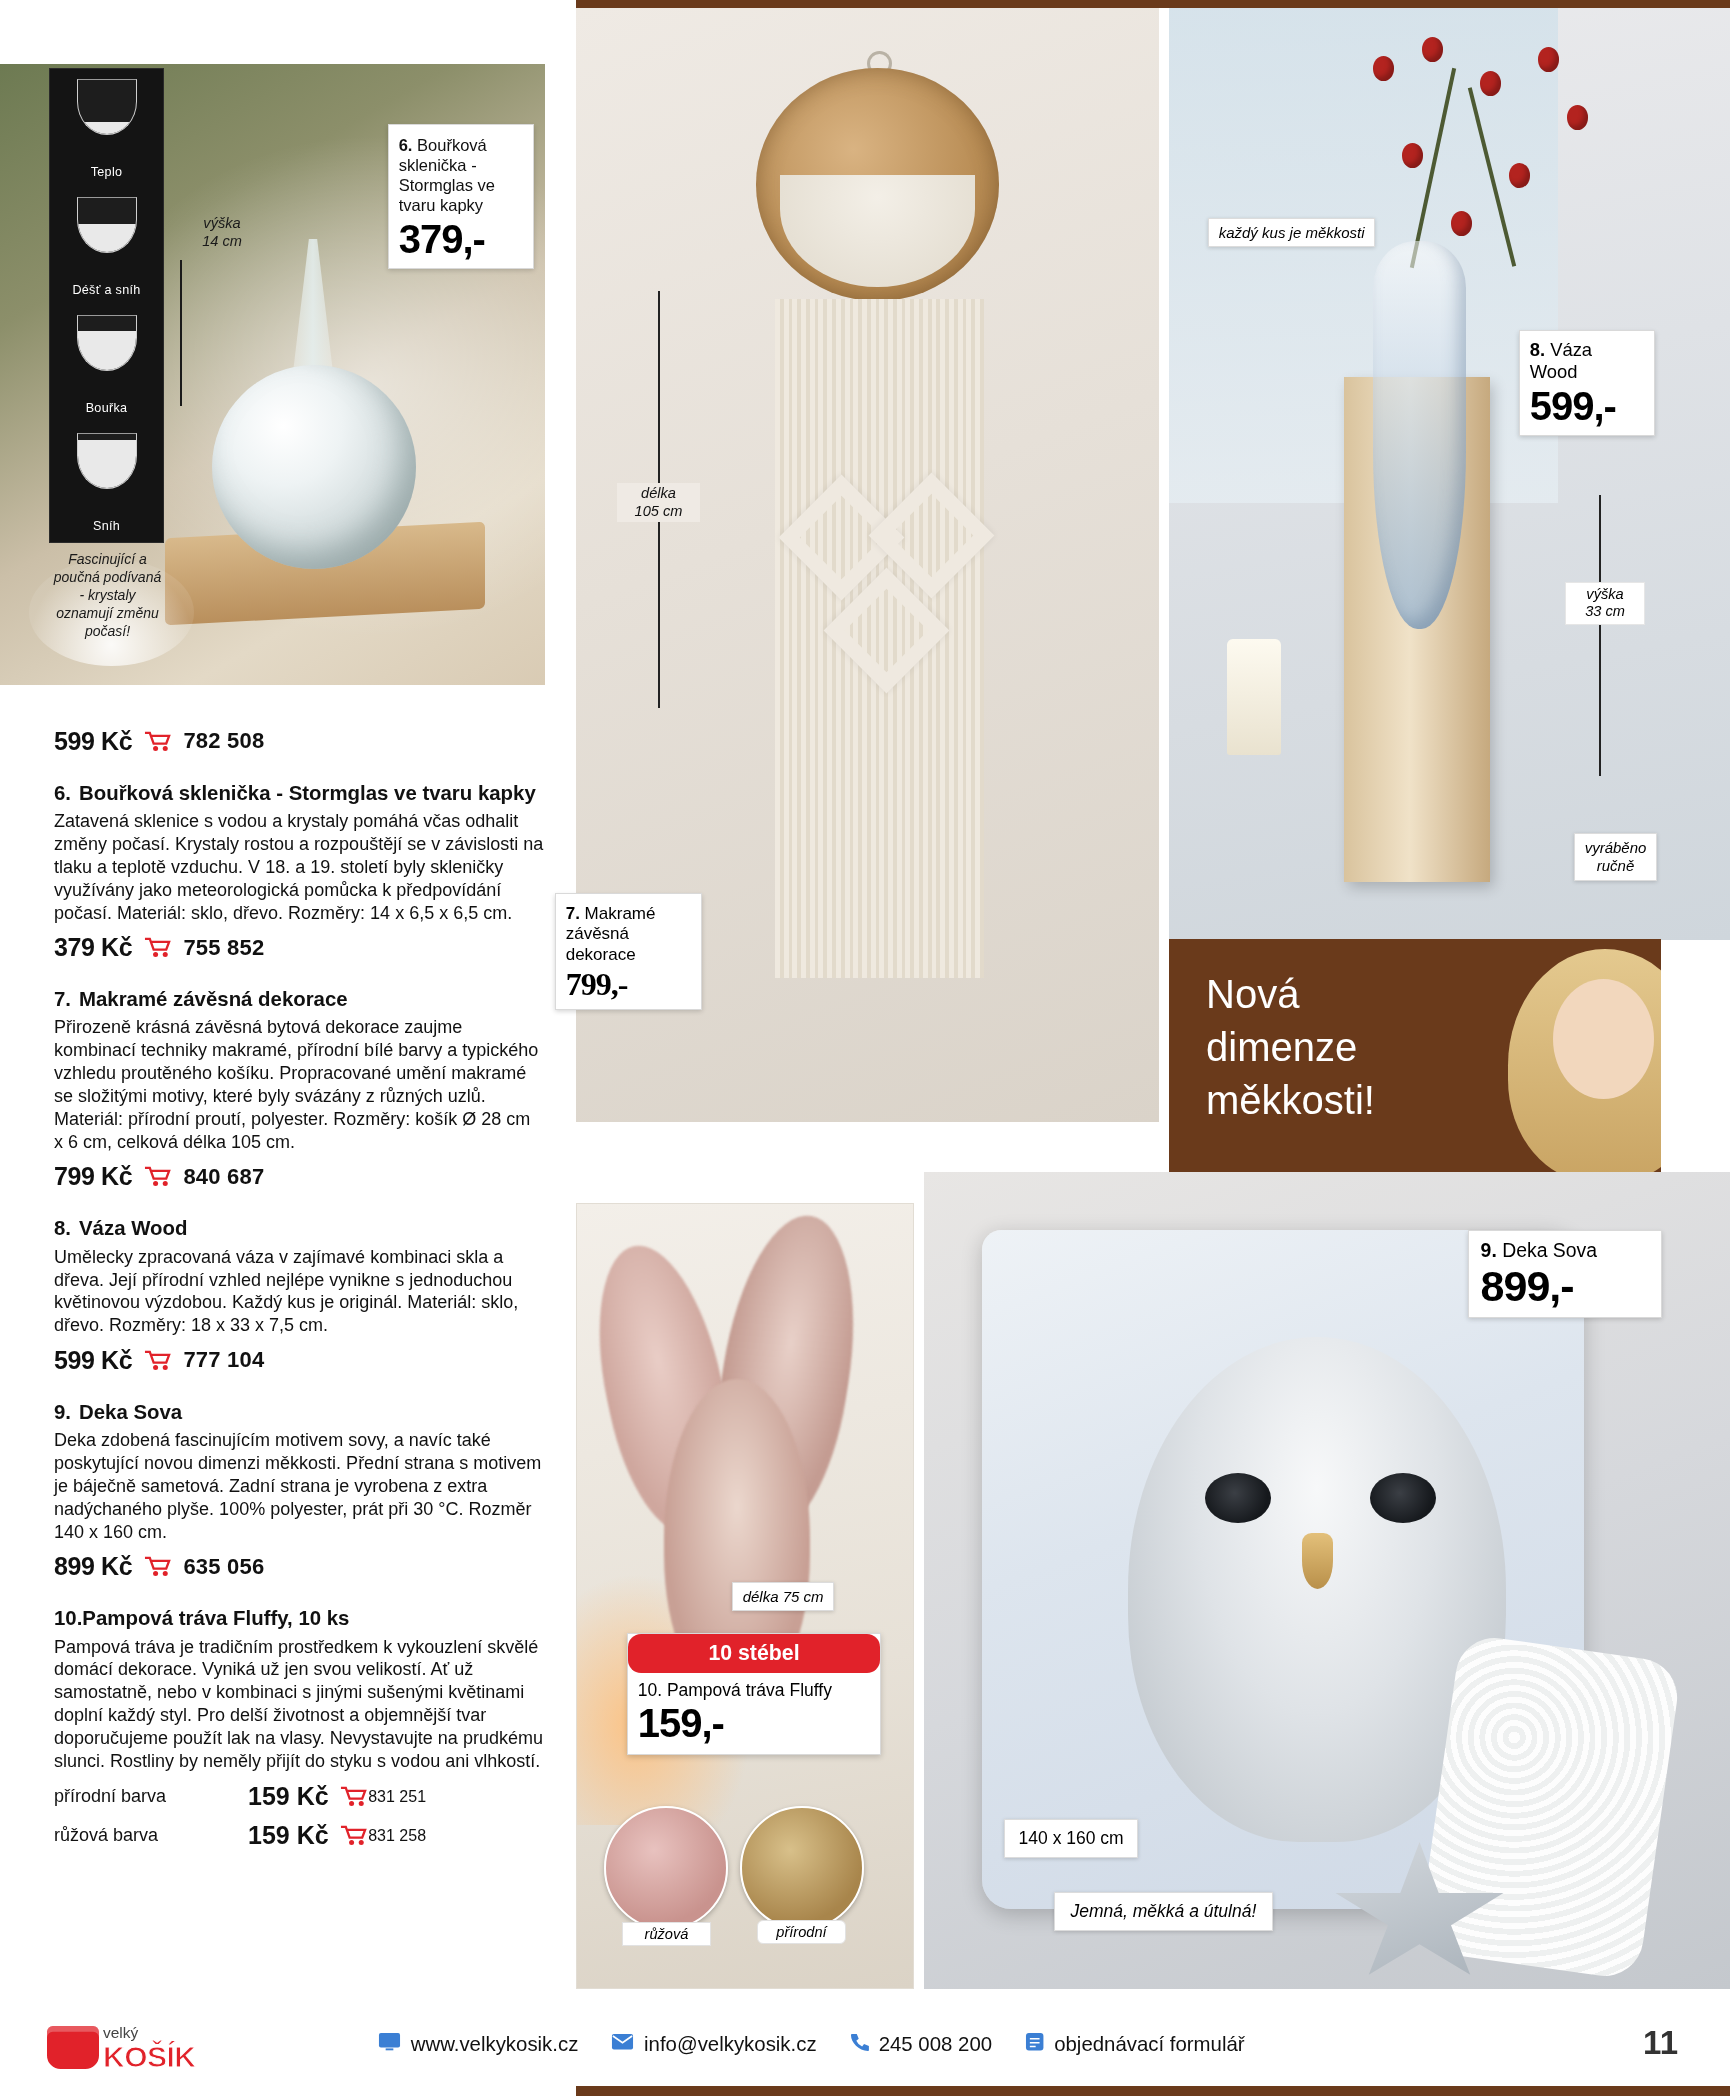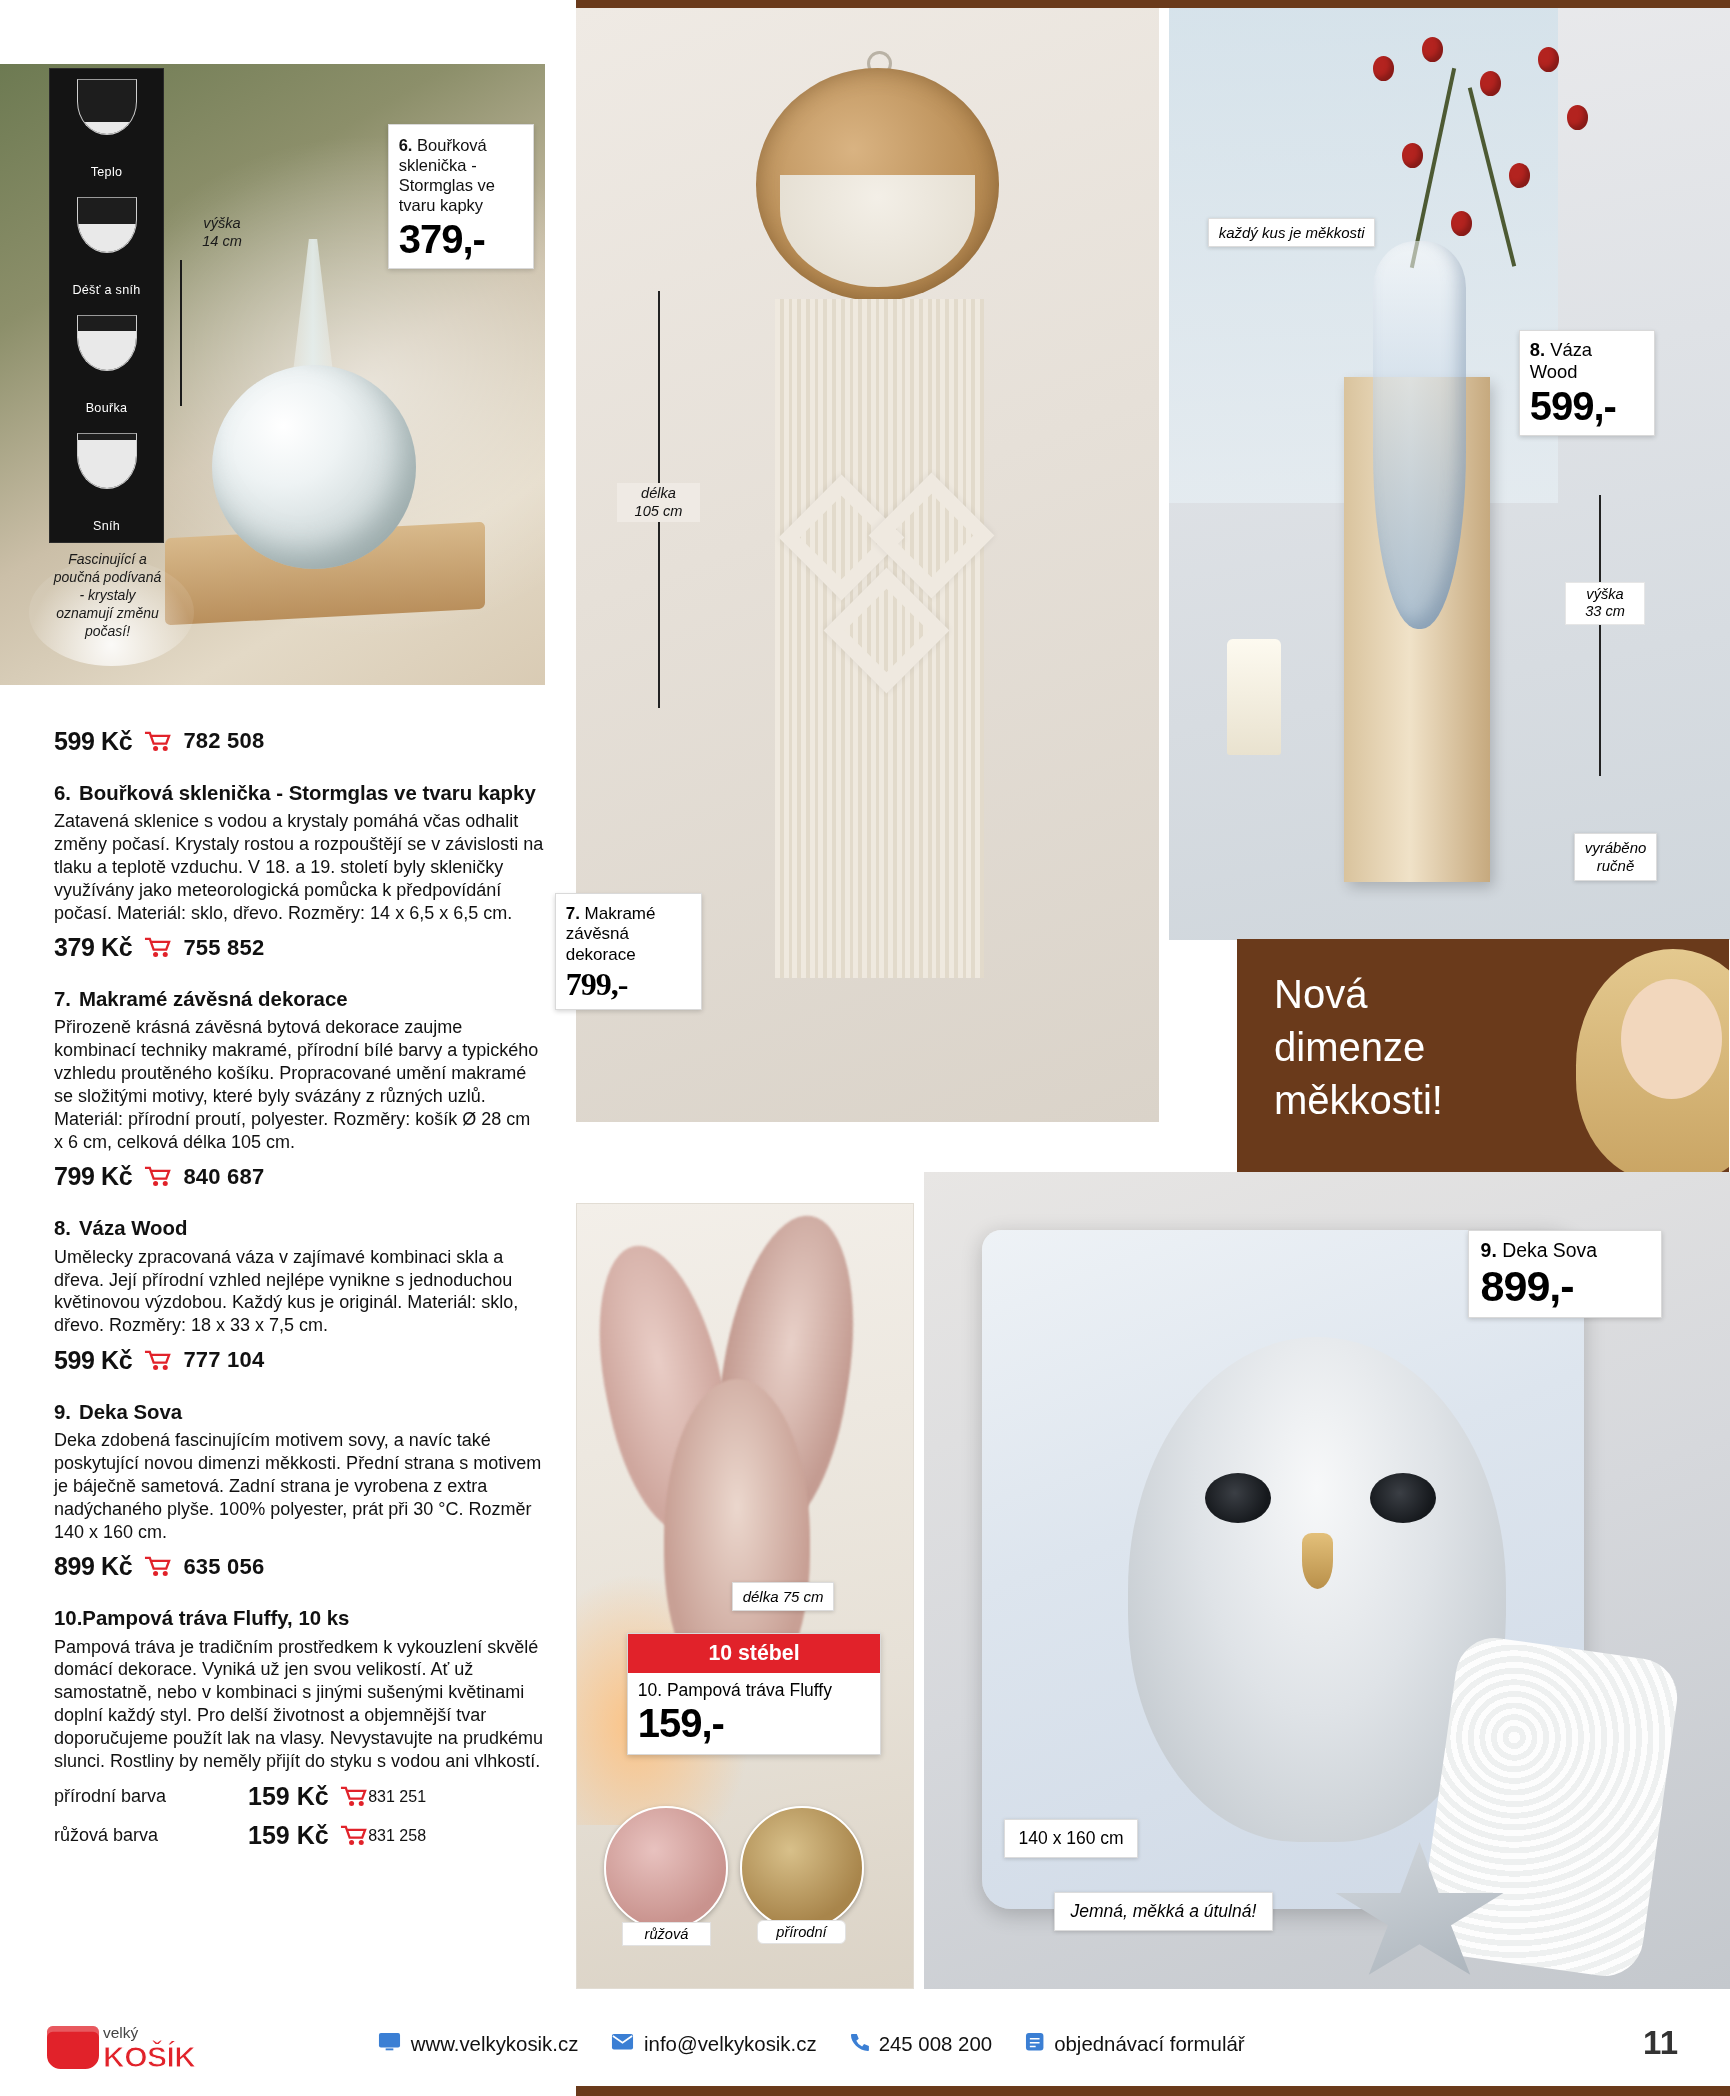--- a/index.html
+++ b/index.html
@@ -116,21 +116,21 @@
   .tag-unikat { left:1208px; top:218px; }
   .tag-rucne { left:1574px; top:833px; text-align:center; line-height:1.2; }
   .c8 { left:1519px; top:330px; width:136px; padding:7.8px 9.7px 5.8px 9.7px; }
   .c8 .t { font-size:18.4px; line-height:1.22; }
   .c8 .price { font-size:40px; font-weight:bold; letter-spacing:-1px; }
   .dim-vyska33 { position:absolute; left:1565px; top:582px; width:80px; text-align:center;
      font-size:14.6px; font-style:italic; line-height:1.2; background:#fff; padding:2.9px 3.9px; border:1px solid #e6e6e6;}
   .vline33 { position:absolute; left:1599px; top:495px; width:1.9px; height:281px; background:#222; }
 
   
-  .brown-banner { position:absolute; left:1237px; top:939px; width:492px; height:233px; background:#6a3a1b; overflow:hidden; }
+  .brown-banner { position:absolute; left:1169px; top:939px; width:492px; height:233px; background:#6a3a1b; overflow:hidden; }
   .brown-banner .bt { position:absolute; left:37px; top:29px; width:291px; color:#fff;
      font-size:40px; line-height:1.33; }
   .model { position:absolute; left:320px; top:-9.7px; width:262px; height:262px; }
   .model .hair { position:absolute; left:19.4px; top:19.4px; width:194px; height:233px; border-radius:50% 50% 44% 44%;
      background:linear-gradient(180deg,#e4c98f,#c9a463); }
   .model .face { position:absolute; left:64px; top:50px; width:101px; height:120px; border-radius:50%;
      background:#f2d7bd; }
 
   .img-owl { position:absolute; left:924px; top:1172px; width:806px; height:817px;
      background:linear-gradient(160deg,#e8e6e4 0%, #d6d8dc 50%, #c4c8cd 100%); overflow:hidden; }
@@ -167,21 +167,21 @@
   .sw1 { left:27px; top:602px; background:radial-gradient(circle at 40% 35%, #e8c2bf, #c9938e 70%); }
   .sw2 { left:163px; top:602px; background:radial-gradient(circle at 40% 35%, #d8c08a, #a8854b 70%); }
   .sw-label { position:absolute; width:89px; text-align:center; font-size:14.6px; font-style:italic;
      background:#fff; border:1px solid #e2e2e2; padding:2.9px 0; }
   .sw1l { left:45px; top:718px; }
   .sw2l { left:180px; top:716px;border-radius:6px; }
   .tag-delka75 { left:732px; top:1582px; }
 
   .red-box { position:absolute; left:627px; top:1633px; width:254px; background:#fff;
      border:1px solid #d9d9d9; box-shadow:0 1.9px 5.8px rgba(0,0,0,.18); }
-  .red-box .rhead { background:#e1222a; color:#fff; text-align:center; font-size:21.3px; font-weight:bold; padding:6.8px 0; }
+  .red-box .rhead { background:#e1222a; color:#fff; text-align:center; font-size:21.3px; font-weight:bold; padding:6.8px 0;border-radius:13px; }
   .red-box .rbody { padding:7.8px 9.7px 7.8px 9.7px; }
   .red-box .t { font-size:17.5px; }
   .red-box .price { font-size:40px; font-weight:bold; letter-spacing:-1px; }
 
   
   .footer { position:absolute; left:0; bottom:0; width:1730px; height:93px; display:flex; align-items:center; }
   .logo { position:absolute; left:47px; top:13.6px; width:155px; height:60px; }
   .logo .basket { position:absolute; left:0; top:9.7px; width:52px; height:43px; background:#e1222a;
      border-radius:5.8px 5.8px 13.6px 13.6px; box-shadow:inset 0 5.8px 0 rgba(255,255,255,.25); }
   .logo .t1 { position:absolute; left:56px; top:7.8px; font-size:15.5px; color:#444; }

